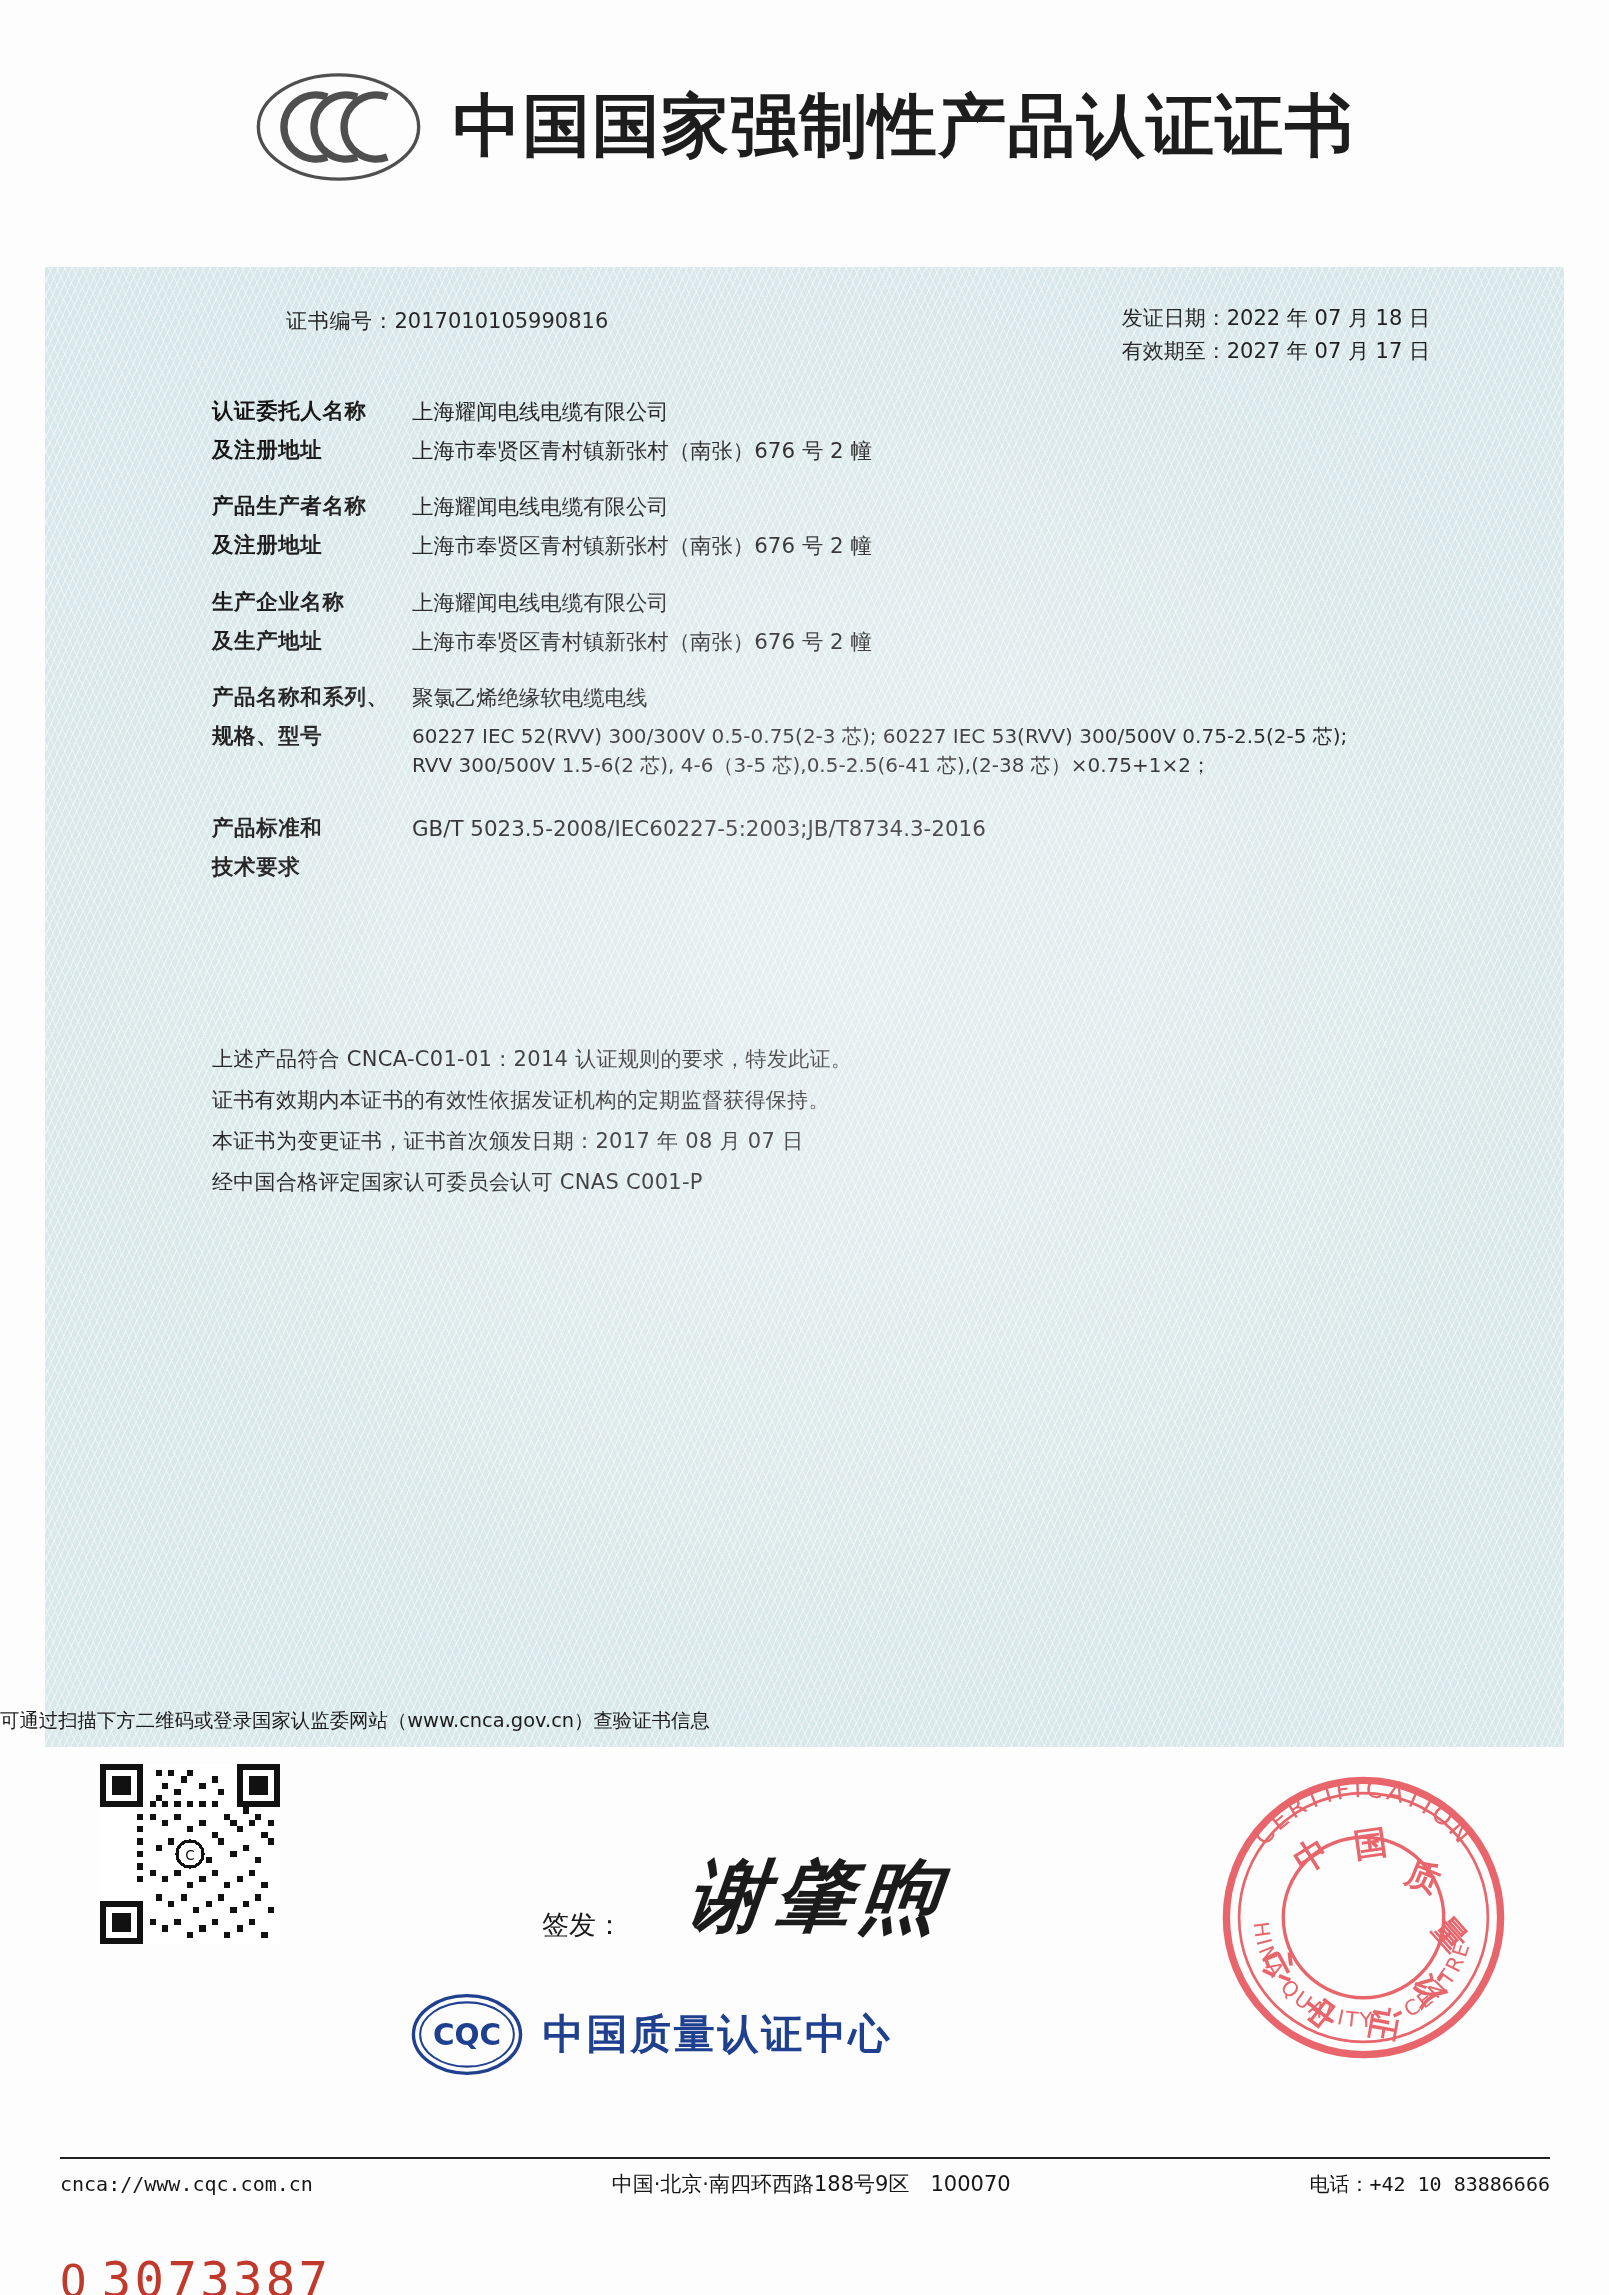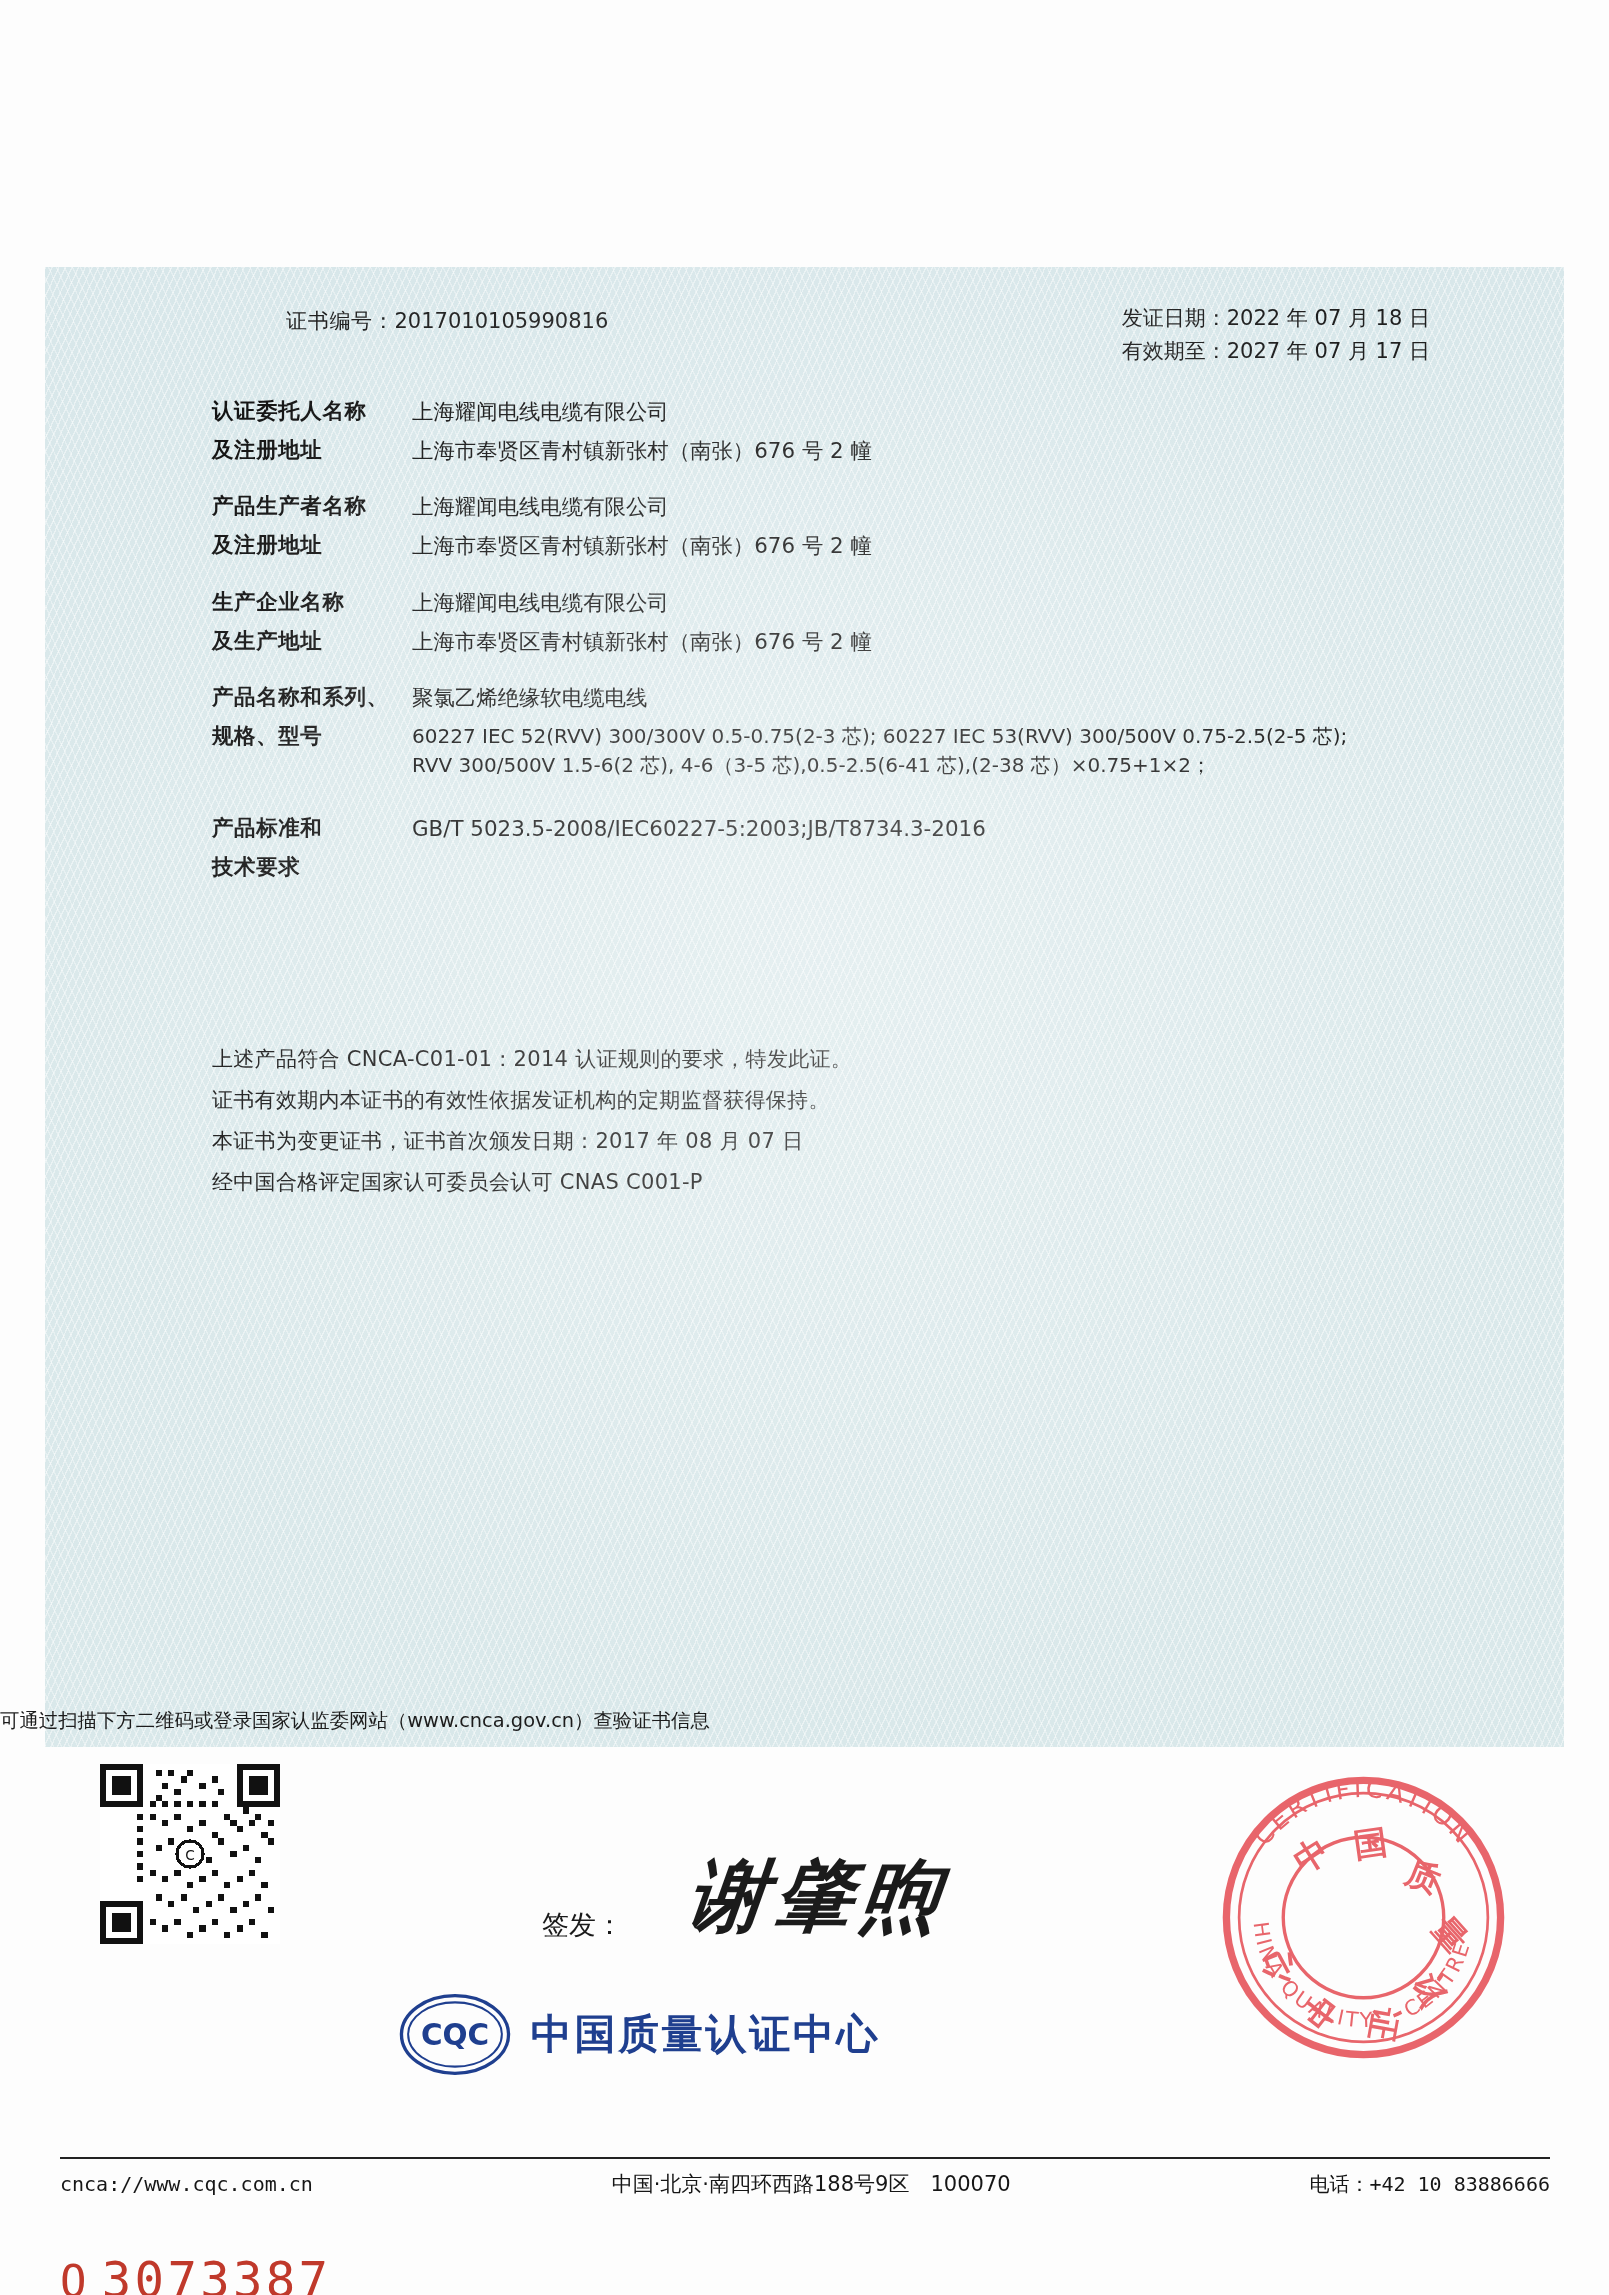--- a/index.html
+++ b/index.html
@@ -177,21 +177,21 @@
     font-family: "DejaVu Serif", "Liberation Serif", serif;
     font-weight: bold;
     font-style: italic;
     letter-spacing: 6.7px;
     transform: skewX(-6deg);
   }
 
   
   .cqc-row {
     position: absolute;
-    left: 398px;
+    left: 410px;
     top: 1991px;
     display: flex;
     align-items: center;
   }
   .cqc-mark {
     width: 114px;
     height: 87px;
     flex: 0 0 auto;
   }
   .cqc-name {
@@ -257,20 +257,29 @@
   .serial .q {
     font-size: 44px;
     margin-right: 12px;
   }
 </style>
 </head>
 <body>
 
 <div class="page">
 
+  <div class="header">
+    <svg class="ccc-logo" viewBox="0 0 250 170">
+      <ellipse cx="125" cy="85" rx="120" ry="78" fill="none" stroke="#4f4f4f" stroke-width="5"></ellipse>
+      <path d="M108 40 A48 48 0 1 0 108 130" fill="none" stroke="#4f4f4f" stroke-width="11"></path>
+      <path d="M153 40 A48 48 0 1 0 153 130" fill="none" stroke="#4f4f4f" stroke-width="11"></path>
+      <path d="M198 40 A48 48 0 1 0 198 130" fill="none" stroke="#4f4f4f" stroke-width="11"></path>
+    </svg>
+    <div class="header-title">中国国家强制性产品认证证书</div>
+  </div>
 
   <div class="panel">
 
     <div class="cert-no">
       <span class="lbl">证书编号：</span><span>2017010105990816</span>
     </div>
 
     <div class="date-block">
       <div class="date-row">
         <span>发证日期：</span><span>2022 年 07 月 18 日</span>

